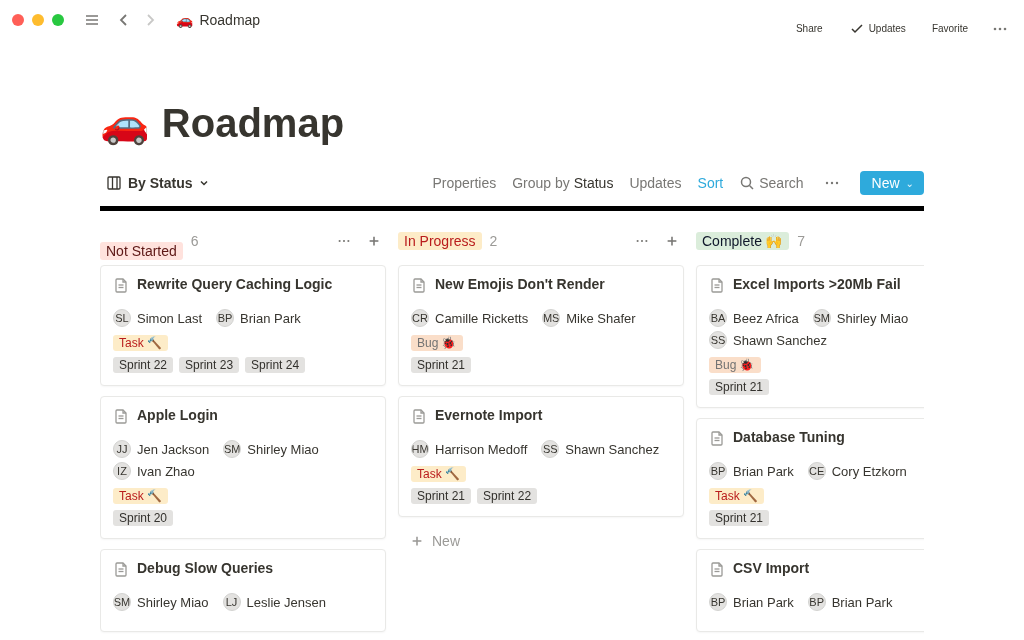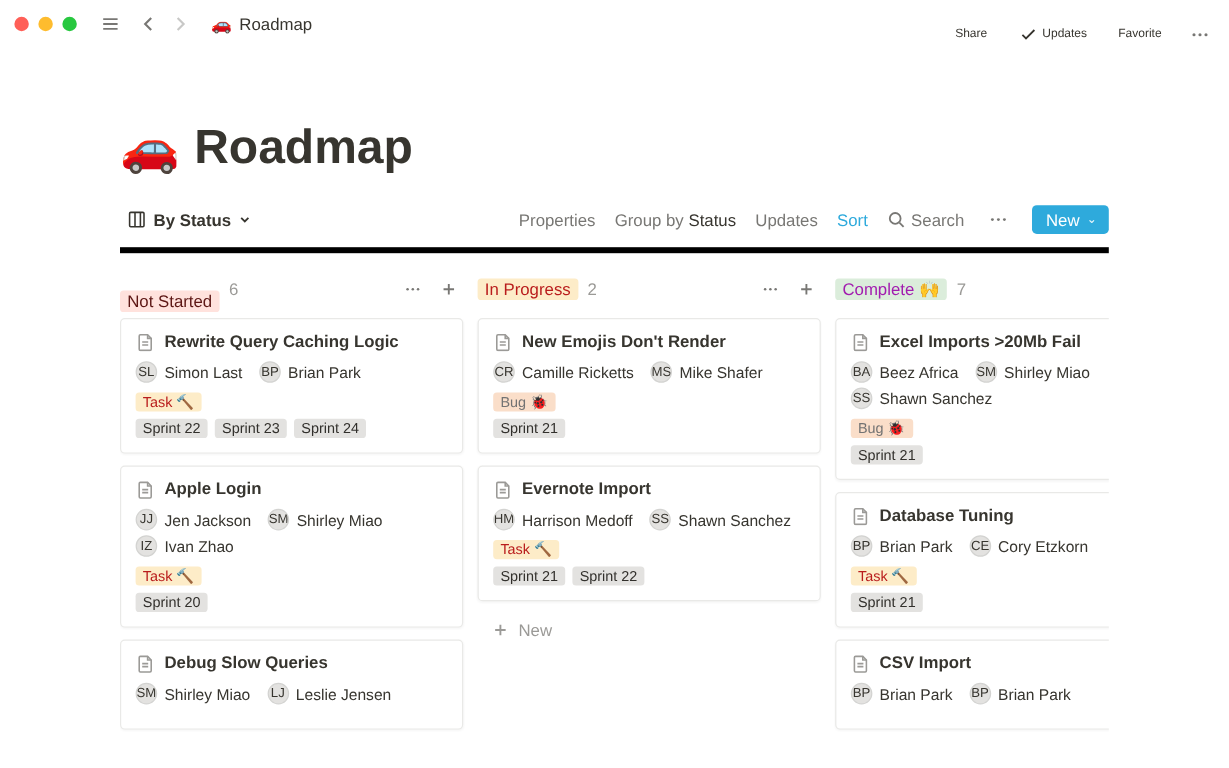--- a/index.html
+++ b/index.html
@@ -27,27 +27,27 @@
 .new-btn { background: #2eaadc; color: #fff; border-radius: 4px; padding: 4px 10px 4px 12px; display: flex; align-items: center; gap: 6px; cursor: pointer; font-weight: 500; }
 .new-btn .chev { font-size: 10px; opacity: 0.9; }
 .board { display: flex; gap: 12px; overflow-x: hidden; padding-bottom: 20px; }
 .column { flex: 0 0 286px; display: flex; flex-direction: column; gap: 10px; }
 .col-header { display: flex; align-items: center; gap: 8px; height: 28px; }
 .col-label { font-size: 14px; padding: 1px 6px; border-radius: 3px; font-weight: 400; }
 .col-count { color: #9b9a97; font-size: 14px; }
 .col-actions { margin-left: auto; display: flex; align-items: center; gap: 6px; color: #9b9a97; }
 .tag-red { background: #ffe2dd; color: #5d1715; margin-top: 20px; }
 .tag-yellow { background: #fdecc8; color: #b91c1c; }
-.tag-green { background: #dbeddb; color: #a21caf; }
+.tag-green { background: #dbeddb; color: #0f172a; }
 .tag-gray { background: #e3e2e0; color: #32302c; }
 .tag-orange { background: #fadec9; color: #737373; }
 .card { border: 1px solid #e9e9e7; border-radius: 4px; padding: 10px 12px 12px 12px; background: #fff; box-shadow: 0 1px 2px rgba(15,15,15,0.04); cursor: pointer; }
 .card-title { display: flex; align-items: flex-start; gap: 8px; font-weight: 600; font-size: 14px; margin-bottom: 8px; }
 .doc-icon { flex-shrink: 0; color: #9b9a97; margin-top: 1px; }
-.assignees { display: flex; flex-wrap: wrap; gap: 4px 14px; margin-bottom: 8px; }
+.assignees { display: flex; flex-wrap: wrap; gap: 4px 14px; margin-bottom: 8px; margin-top: 16px; }
 .assignee { display: flex; align-items: center; gap: 6px; font-size: 13px; color: #37352f; }
 .avatar { width: 18px; height: 18px; border-radius: 50%; background: #e3e2e0; display: flex; align-items: center; justify-content: center; font-size: 11px; overflow: hidden; border: 1px solid #d3d3d1; }
 .tag-row { display: flex; flex-wrap: wrap; gap: 6px; }
 .tag { font-size: 12px; padding: 1px 6px; border-radius: 3px; }
 .new-card { display: flex; align-items: center; gap: 8px; color: #9b9a97; font-size: 14px; padding: 6px 12px; cursor: pointer; border-radius: 4px; }
 .svg-icon { width: 16px; height: 16px; }
 .board-ic { width: 16px; height: 16px; }
 </style>
 </head>
 <body>

